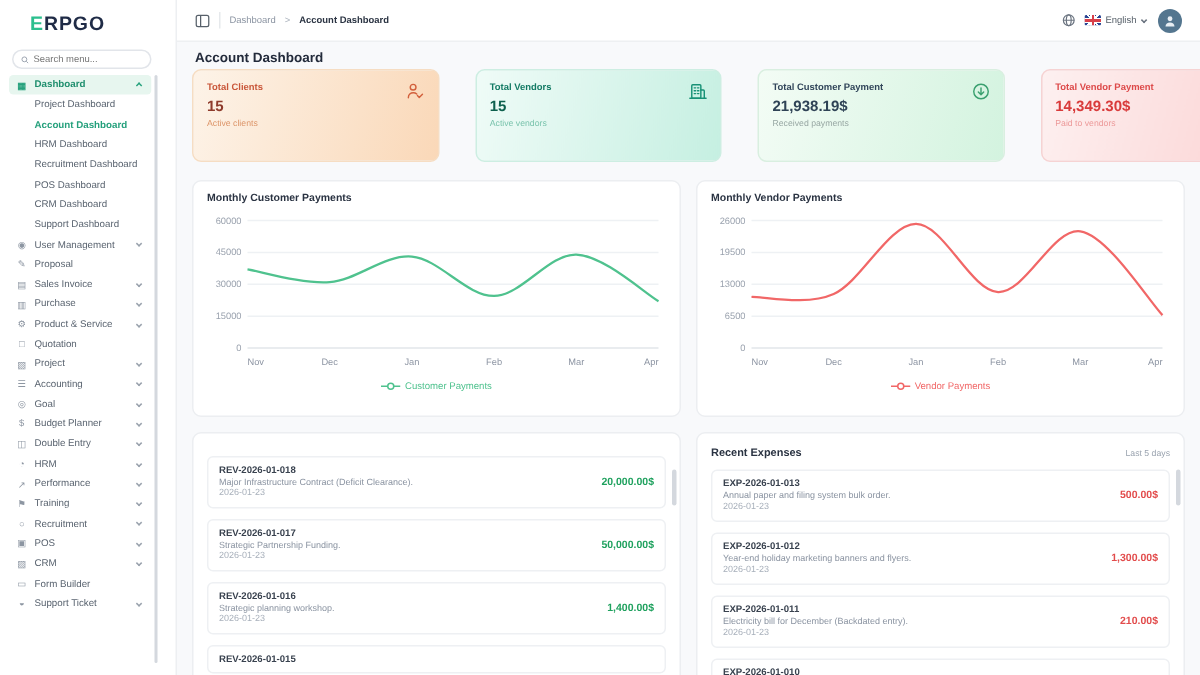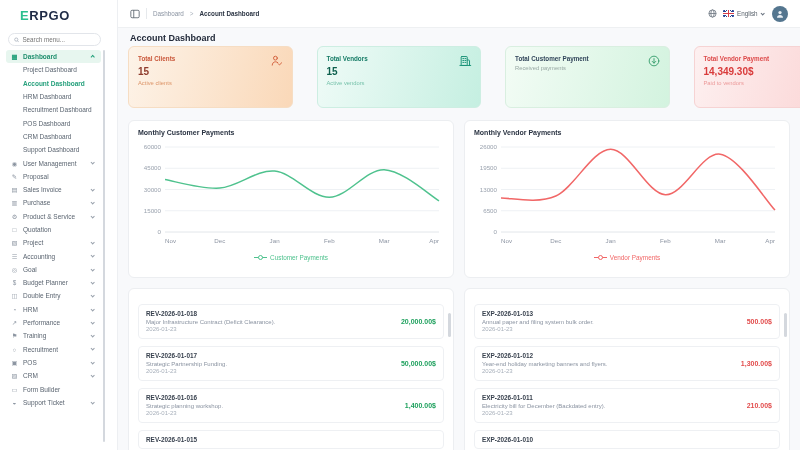--- a/index.html
+++ b/index.html
@@ -246,20 +246,21 @@
       <div class="s" style="color:#79c3ac">Active vendors</div>
       <span class="ic"><svg width="14" height="14" viewBox="0 0 22 22" fill="none" stroke="#179176" stroke-width="1.5" stroke-linecap="round" stroke-linejoin="round">
           <rect x="5" y="4" width="9.5" height="14" rx="1"></rect>
           <path d="M7.6 7.2h1.4M11 7.2h1.4M7.6 10.2h1.4M11 10.2h1.4M7.6 13.2h1.4M11 13.2h1.4"></path>
           <path d="M14.5 9.5h2.6a1 1 0 0 1 1 1V18"></path>
           <path d="M3 18h17"></path>
         </svg></span>
     </div>
     <div class="card" style="background: linear-gradient(105deg, rgb(243, 252, 245), rgb(211, 243, 223)); border: 1px solid rgb(217, 239, 224);">
       <div class="t" style="color:#31455a">Total Customer Payment</div>
+      <div class="v" style="color:#2f4356">21,938.19$</div>
       <div class="s" style="color:#97a7a3">Received payments</div>
       <span class="ic"><svg width="14" height="14" viewBox="0 0 22 22" fill="none" stroke="#3aa06f" stroke-width="1.5" stroke-linecap="round" stroke-linejoin="round">
           <circle cx="11" cy="11" r="7.6"></circle>
           <path d="M11 7.2v7M8.2 11.6l2.8 2.8 2.8-2.8"></path>
         </svg></span>
     </div>
     <div class="card" style="background: linear-gradient(105deg, rgb(253, 240, 240), rgb(251, 209, 209)); border: 1px solid rgb(246, 211, 211);">
       <div class="t" style="color:#dd4a4a">Total Vendor Payment</div>
       <div class="v" style="color:#d93b3b">14,349.30$</div>
       <div class="s" style="color:#ec9a9a">Paid to vendors</div>
@@ -360,20 +361,24 @@
         </div>
         <div class="li-item">
           <div>
             <div class="li-code">REV-2026-01-015</div>
           </div>
         </div>
       </div>
     <div class="list-scrollbar"></div>
   </div>
   <div class="list-card">
+    <div class="list-head">
+      <span class="list-title">Recent Expenses</span>
+      <span class="list-range">Last 5 days</span>
+    </div>
     <div id="list1">
         <div class="li-item">
           <div>
             <div class="li-code">EXP-2026-01-013</div>
             <div class="li-desc">Annual paper and filing system bulk order.</div>
             <div class="li-date">2026-01-23</div>
           </div>
           <div class="li-amount" style="color:#e24c4c">500.00$</div>
         </div>
         <div class="li-item">

